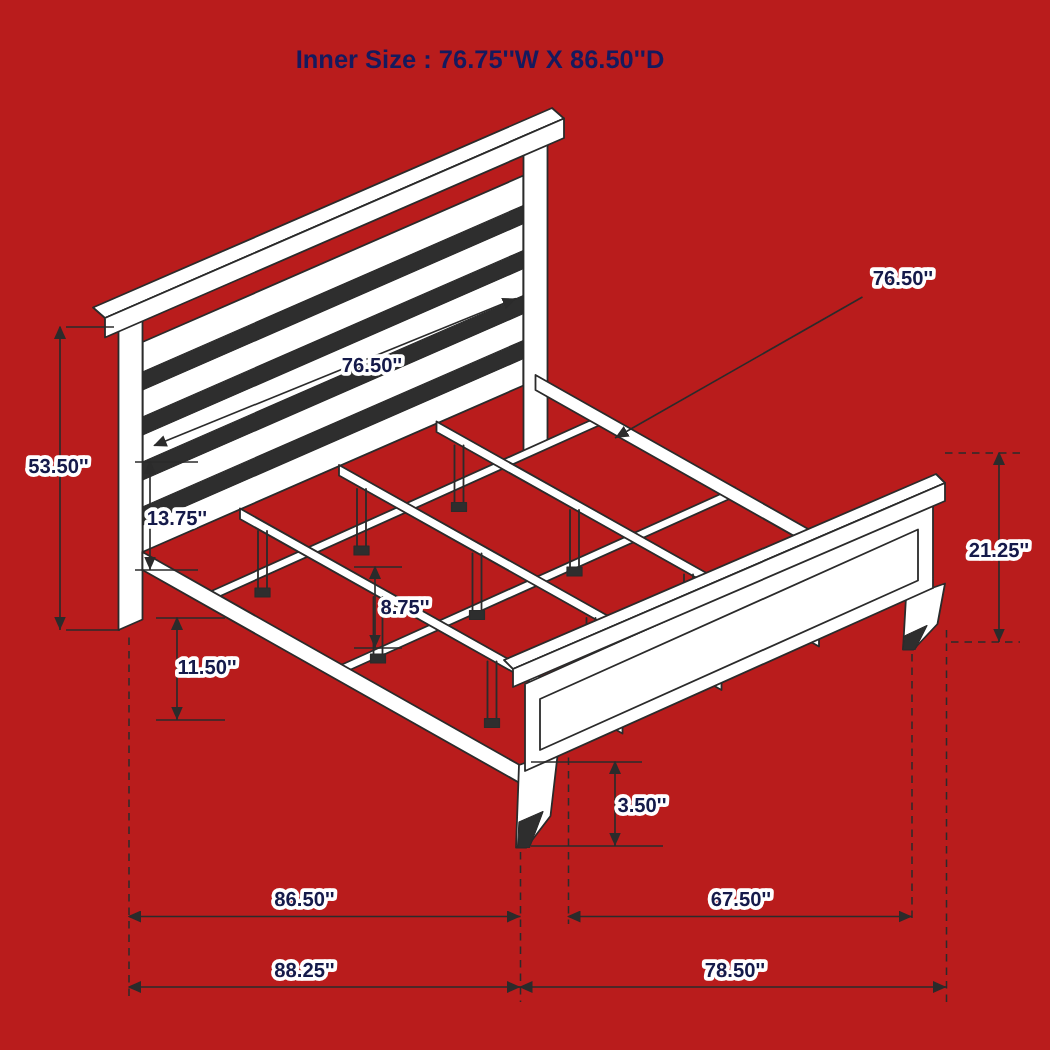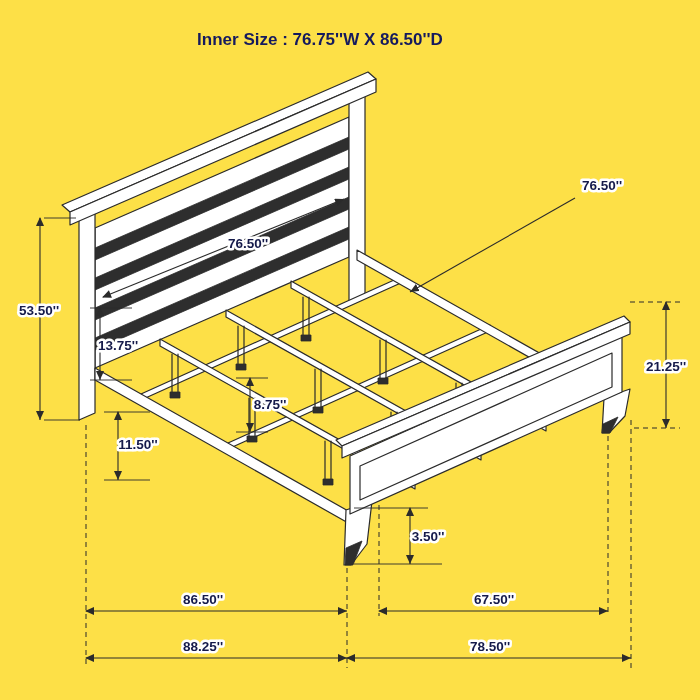--- a/index.html
+++ b/index.html
@@ -1,16 +1,16 @@
 <!DOCTYPE html>
 <html><head>
 <meta charset="utf-8">
 <style>
   html,body{margin:0;padding:0;background:#ffffff;}
-  .stage{position:relative;width:700px;height:700px;background:#fde047;overflow:hidden;
+  .stage{position:relative;width:700px;height:700px;background:#b91c1c;overflow:hidden;
          font-family:"Liberation Sans", sans-serif;}
   svg{display:block;}
   .face{fill:#ffffff;stroke:#2b2b2b;stroke-width:1.2;stroke-linejoin:round;}
   .dark{fill:#2e2e2e;stroke:#2b2b2b;stroke-width:.8;stroke-linejoin:round;}
   .ln{fill:none;stroke:#2b2b2b;stroke-width:1.2;stroke-linecap:round;}
   .dim{fill:none;stroke:#2b2b2b;stroke-width:1.1;}
   .wit{fill:none;stroke:#2b2b2b;stroke-width:.9;}
   .dash{fill:none;stroke:#2b2b2b;stroke-width:1;stroke-dasharray:5 4;}
   .dim-text{font-size:13.5px;font-weight:bold;fill:#151a4a;
             paint-order:stroke;stroke:#ffffff;stroke-width:5px;stroke-linejoin:round;

